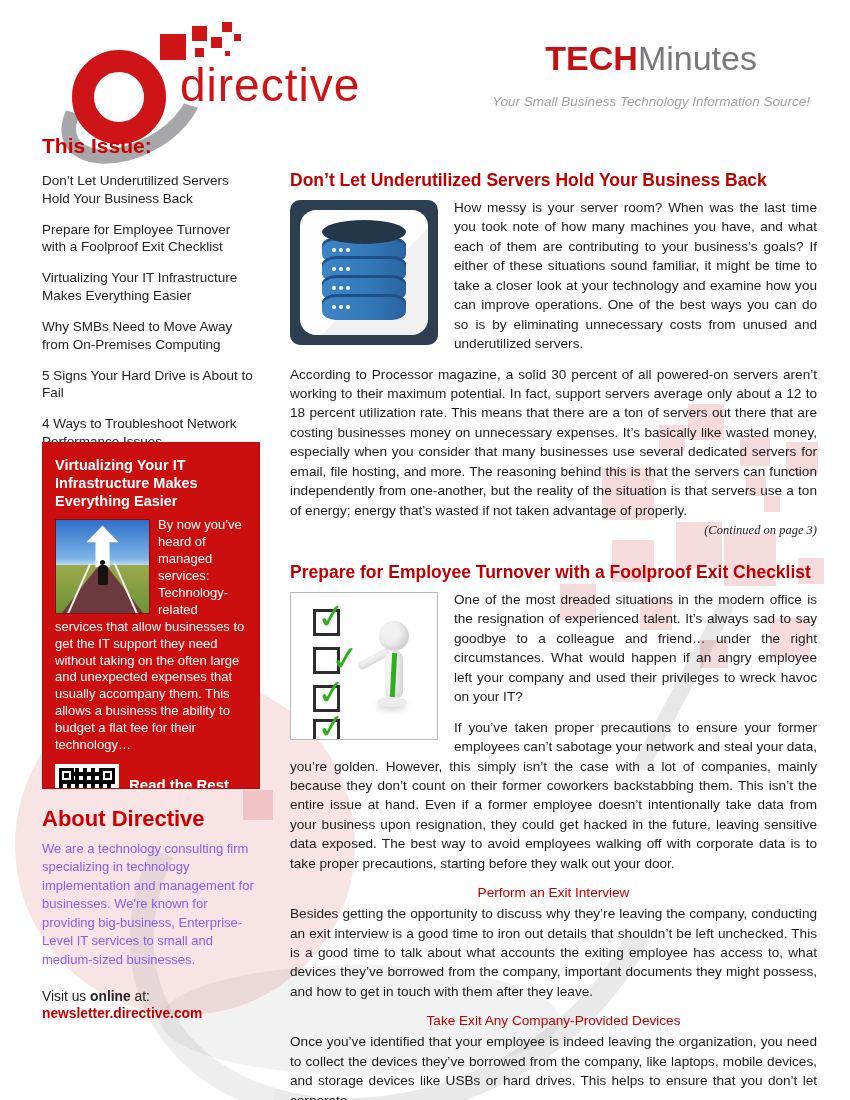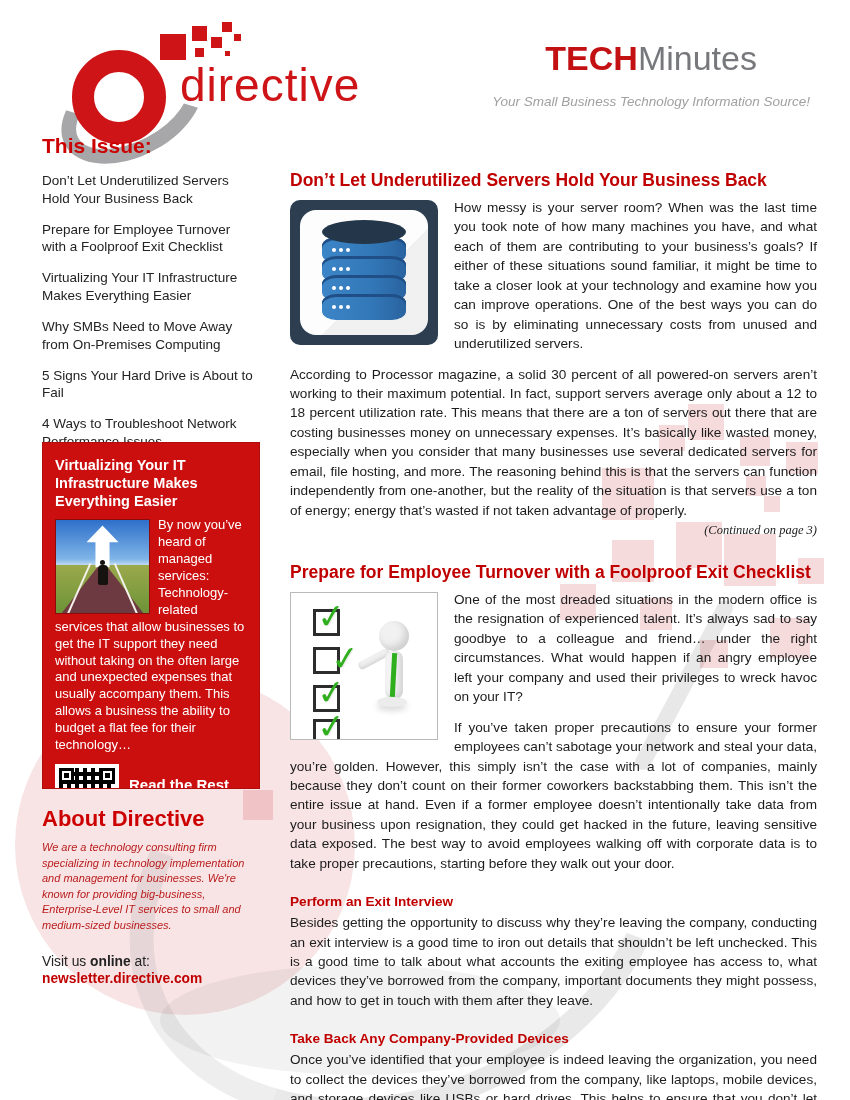--- a/index.html
+++ b/index.html
@@ -80,33 +80,33 @@
         background:
           repeating-linear-gradient(0deg,#000 0 4px,transparent 4px 8px),
           repeating-linear-gradient(90deg,#000 0 4px,#fff 4px 8px); }
   .qr .f { position:absolute; width:15px; height:15px; border:3px solid #000; background:#fff; }
   .qr .f:after { content:""; position:absolute; left:2px; top:2px; width:5px; height:5px; background:#000; }
   .qr .tl { left:4px; top:4px; } .qr .tr { right:4px; top:4px; }
   .cta-text { padding-top:10px; font-weight:bold; font-size:15px; line-height:1.45; }
 
   .about { position:absolute; left:0; top:672px; width:218px; }
   .about h2 { color:#cc0000; font-weight:bold; font-size:22px; margin-bottom:8px; }
-  .about .body { font-size:11px; line-height:1.42; color:#b91c1c;font-style:italic; }
+  .about .body { font-size:13px; line-height:1.42; color:#8b5cf6; }
   .about .visit { font-size:13.8px; margin-top:20px; color:#232323; }
   .about .link { font-size:13.8px; font-weight:bold; color:#c00000; margin-top:2px; cursor:pointer; }
 
   
   .main-col { position:absolute; left:290px; top:170px; width:527px; }
   .art-title { color:#c00000; font-weight:bold; font-size:17.5px; line-height:1.2; }
   .art-body { margin-top:7px; font-size:13.6px; line-height:1.43; text-align:justify; }
   .art-body p + p { margin-top:11px; }
   .continued { text-align:right; font-family:"Liberation Serif", serif; font-style:italic;
                font-size:12.5px; margin-top:3px; color:#222; }
   .article + .article { margin-top:24px; }
-  .sub-head { color:#c00000; font-weight:bold; font-size:13.6px; margin-top:21px; }
+  .sub-head { color:#c00000; font-weight:normal; font-size:13.6px; margin-top:12px;text-align:center; }
   .sub-body { font-size:13.6px; line-height:1.43; text-align:justify; margin-top:4px; }
 
   
   .server-art { float:left; width:148px; height:145px; margin:2px 16px 6px 0;
                 background:#2c3e50; border-radius:10px; position:relative; overflow:hidden; }
   .server-art .card { position:absolute; inset:10px; background:#fdfdfd; border-radius:16px;
                 background-image:linear-gradient(135deg,transparent 58%,rgba(0,0,0,0.05) 58%); }
   .server-art .cyl { position:absolute; left:32px; top:20px; width:84px; }
   .server-art .cap { height:24px; background:#24374a; border-radius:50%; position:relative; z-index:5; }
   .server-art .disk { height:26px; margin-top:-7px; position:relative;
@@ -285,20 +285,20 @@
             <div class="fig-head"></div>
             <div class="fig-body"></div>
             <div class="fig-tie"></div>
             <div class="fig-legs"></div>
           </div>
           <p>One of the most dreaded situations in the modern office is the resignation of experienced talent. It’s always sad to say goodbye to a colleague and friend… under the right circumstances. What would happen if an angry employee left your company and used their privileges to wreck havoc on your IT?</p>
           <p>If you’ve taken proper precautions to ensure your former employees can’t sabotage your network and steal your data, you’re golden. However, this simply isn’t the case with a lot of companies, mainly because they don’t count on their former coworkers backstabbing them. This isn’t the entire issue at hand. Even if a former employee doesn’t intentionally take data from your business upon resignation, they could get hacked in the future, leaving sensitive data exposed. The best way to avoid employees walking off with corporate data is to take proper precautions, starting before they walk out your door.</p>
         </div>
         <div class="sub-head">Perform an Exit Interview</div>
         <div class="sub-body">Besides getting the opportunity to discuss why they’re leaving the company, conducting an exit interview is a good time to iron out details that shouldn’t be left unchecked. This is a good time to talk about what accounts the exiting employee has access to, what devices they’ve borrowed from the company, important documents they might possess, and how to get in touch with them after they leave.</div>
-        <div class="sub-head">Take Back Any Company-Provided Devices</div>
+        <div class="sub-head">Take Exit Any Company-Provided Devices</div>
         <div class="sub-body">Once you’ve identified that your employee is indeed leaving the organization, you need to collect the devices they’ve borrowed from the company, like laptops, mobile devices, and storage devices like USBs or hard drives. This helps to ensure that you don’t let corporate</div>
 
       </div>
 
     </div>
   </div>
 </div>
 
 </body></html>

